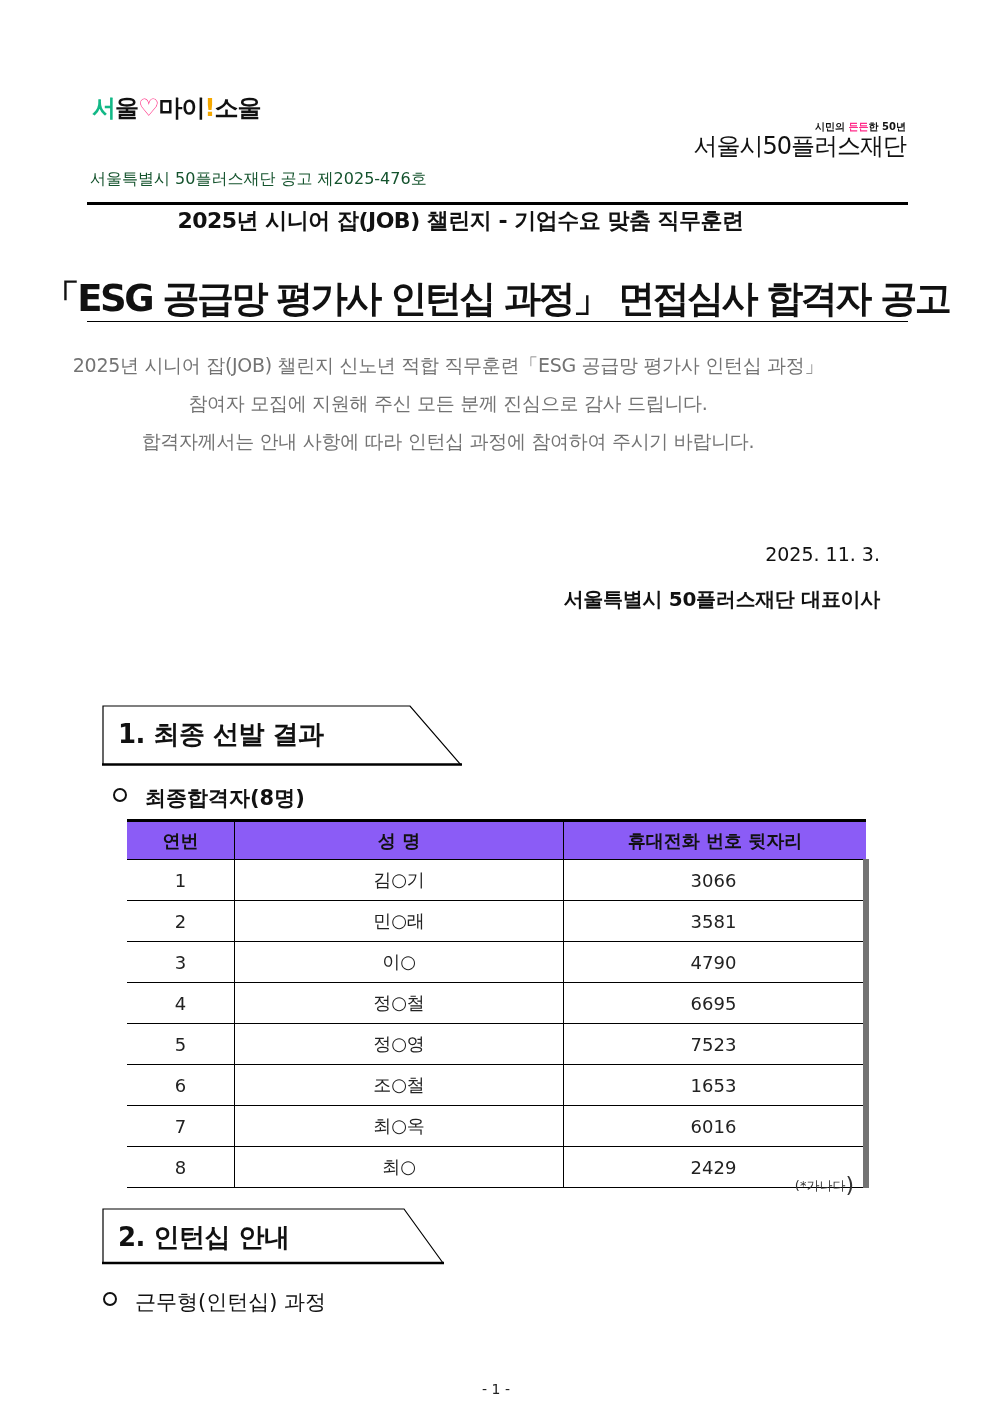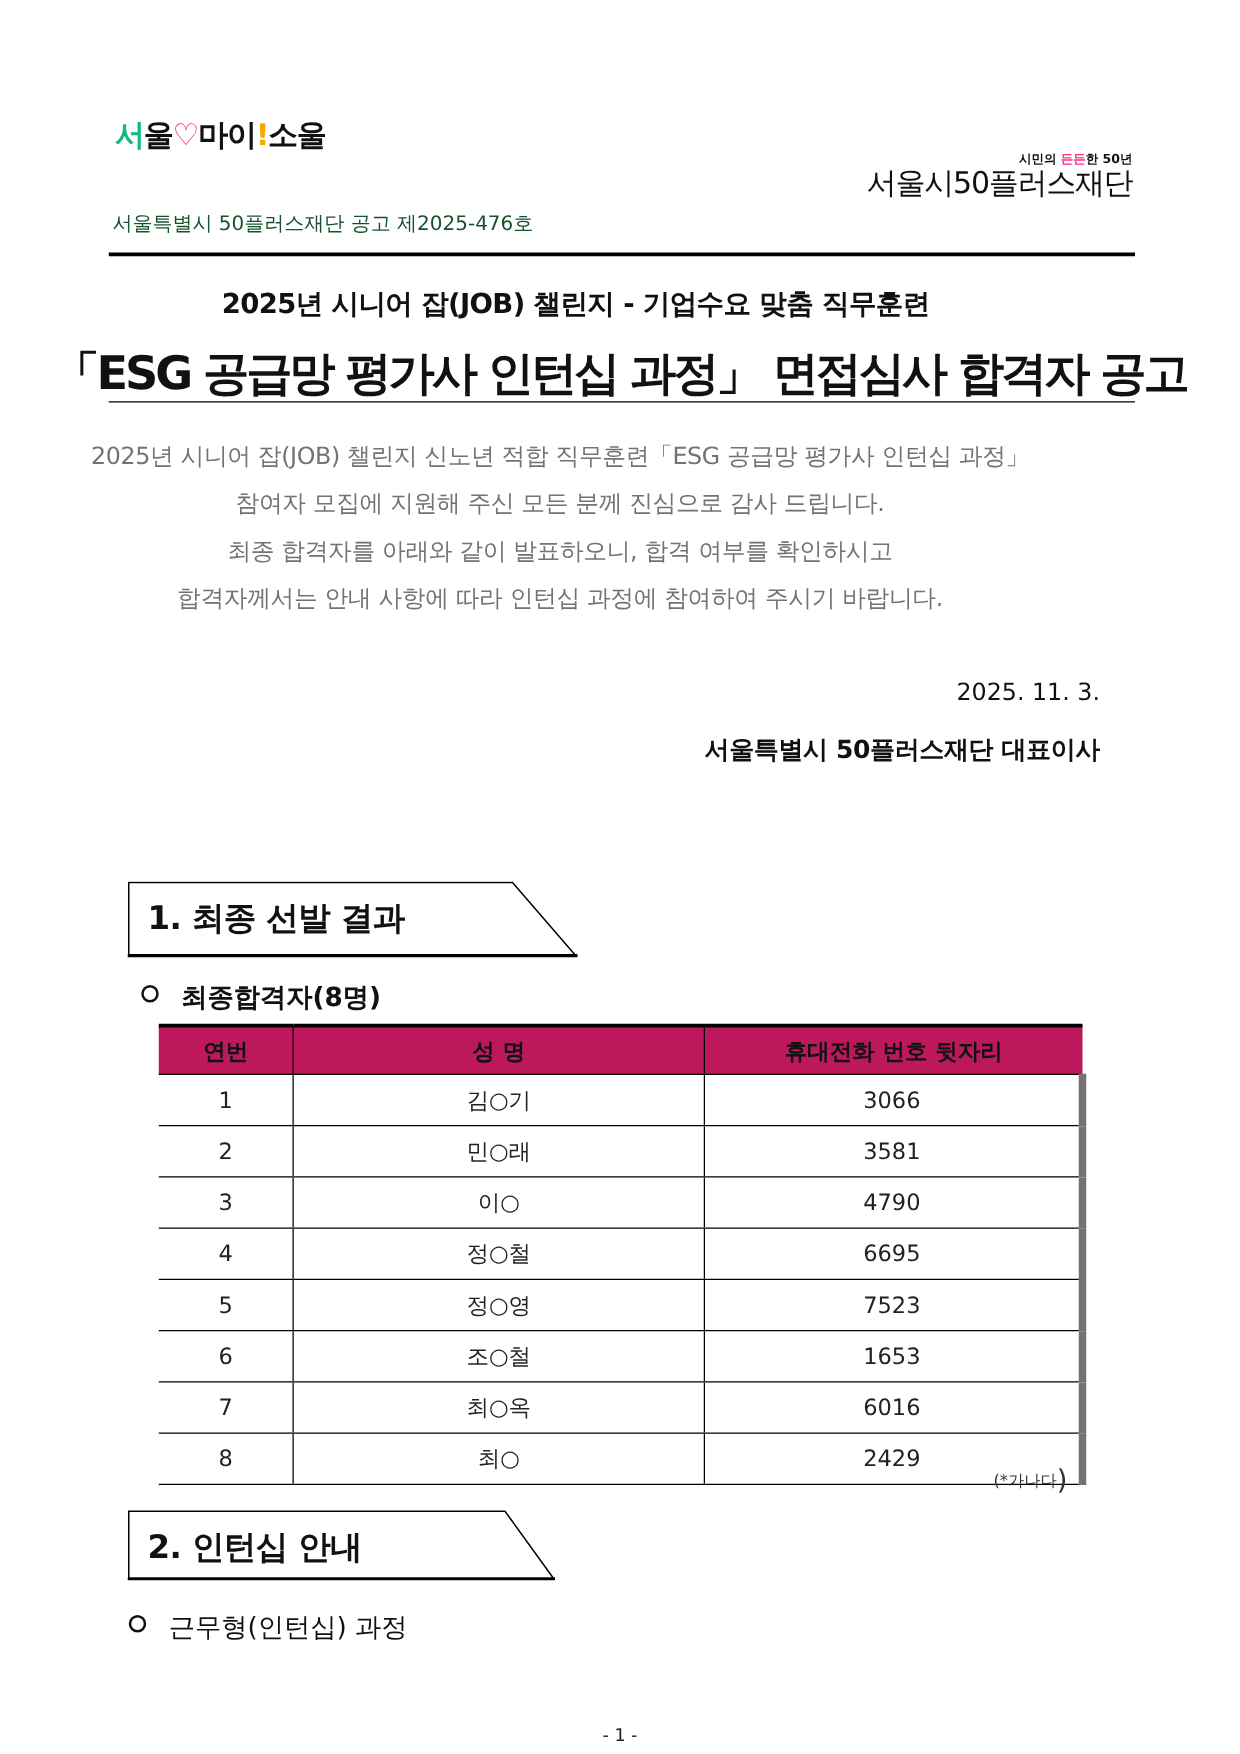--- a/index.html
+++ b/index.html
@@ -14,41 +14,41 @@
   .logo-left .k { color: #111; }
   .logo-left .heart { color: #ff1f7a; }
   .logo-left .bang { color: #f5a800; }
   .logo-right { right: 86px; top: 92px; text-align: right; }
   .logo-right .tag { font-size: 10px; font-weight: bold; color: #111; margin-top: 28px; }
   .logo-right .tag .hl { color: #ff2d8a; }
   .logo-right .name { font-size: 24px; font-weight: normal; letter-spacing: -1px; line-height: 24px; }
 
   .notice-no { left: 90px; top: 169px; font-size: 16px; color: #14532d; }
   .rule-thick { left: 87px; top: 202px; width: 821px; height: 3px; background: #000; }
-  .title-sub { left: 0; width: 921px; top: 228px; text-align: center; font-size: 22px; font-weight: bold; letter-spacing: -0.5px; }
+  .title-sub { left: 0; width: 921px; top: 206px; text-align: center; font-size: 22px; font-weight: bold; letter-spacing: -0.5px; }
   .title-main { left: 0; width: 992px; top: 274px; text-align: center; font-size: 37px; font-weight: bold; letter-spacing: -2.5px; }
   .rule-thin { left: 87px; top: 321px; width: 821px; height: 1px; background: #000; }
 
   .intro { left: 0; width: 896px; top: 346px; text-align: center; font-size: 19px; line-height: 38px; color: #737373; letter-spacing: -0.3px; }
   .date { right: 112px; top: 543px; font-size: 19px; }
   .signer { right: 112px; top: 586px; font-size: 20px; font-weight: bold; letter-spacing: -0.3px; }
 
   .section-box { position: absolute; height: 41px; }
   .section-box svg { position: absolute; left: 0; top: 0; }
   .section-box .label { position: absolute; left: 16px; top: 12px; font-size: 26px; font-weight: bold; letter-spacing: -0.5px; }
   .sec1 { left: 102px; top: 705px; width: 360px; }
   .sec2 { left: 102px; top: 1208px; width: 342px; }
 
   .bullet { font-size: 21px; }
   .bullet .o { display: inline-block; width: 10px; height: 10px; border: 2px solid #111; border-radius: 50%; margin-right: 18px; vertical-align: 3px; }
   .b1 { left: 113px; top: 784px; font-weight: bold; }
   .b2 { left: 103px; top: 1288px; }
 
   table.res { position: absolute; left: 127px; top: 819px; width: 742px; border-collapse: collapse; font-size: 18px; }
-  table.res th { background: #be185d; font-weight: bold; height: 35px; border-top: 3px solid #000; border-bottom: 1px solid #000; font-size: 18px; }
+  table.res th { background: #8b5cf6; font-weight: bold; height: 35px; border-top: 3px solid #000; border-bottom: 1px solid #000; font-size: 18px; }
   table.res td { height: 38px; border-bottom: 1px solid #000; text-align: center; color: #222; }
   table.res th + th, table.res td + td { border-left: 1px solid #000; }
   table.res td:last-child { border-right: 6px solid #737373; }
   table.res tr:last-child td { border-bottom: 1px solid #000; }
   .col1 { width: 105px; } .col2 { width: 326px; }
 
   .sortnote { right: 138px; top: 1172px; font-size: 13px; color: #333; }
   .sortnote .paren { font-size: 22px; vertical-align: -2px; }
   .pageno { left: 0; width: 992px; top: 1381px; text-align: center; font-size: 14px; color: #222; }
 </style>
@@ -67,21 +67,20 @@
 <div class="abs notice-no">서울특별시 50플러스재단 공고 제2025-476호</div>
 <div class="abs rule-thick"></div>
 
 <div class="abs title-sub">2025년 시니어 잡(JOB) 챌린지 - 기업수요 맞춤 직무훈련</div>
 <div class="abs title-main">「ESG 공급망 평가사 인턴십 과정」 면접심사 합격자 공고</div>
 <div class="abs rule-thin"></div>
 
 <div class="abs intro">
   <div>2025년 시니어 잡(JOB) 챌린지 신노년 적합 직무훈련「ESG 공급망 평가사 인턴십 과정」</div>
   <div>참여자 모집에 지원해 주신 모든 분께 진심으로 감사 드립니다.</div>
-  <div>최종 합격자를 아래와 같이 발표하오니, 합격 여부를 확인하시고</div>
   <div>합격자께서는 안내 사항에 따라 인턴십 과정에 참여하여 주시기 바랍니다.</div>
 </div>
 
 <div class="abs date">2025. 11. 3.</div>
 <div class="abs signer">서울특별시 50플러스재단 대표이사</div>
 
 <div class="section-box sec1">
   <svg width="362" height="62">
     <polyline points="1,60 1,1 308,1 359,60" fill="none" stroke="#000" stroke-width="1.2"></polyline>
     <line x1="0" y1="59.5" x2="360" y2="59.5" stroke="#000" stroke-width="2.5"></line>

